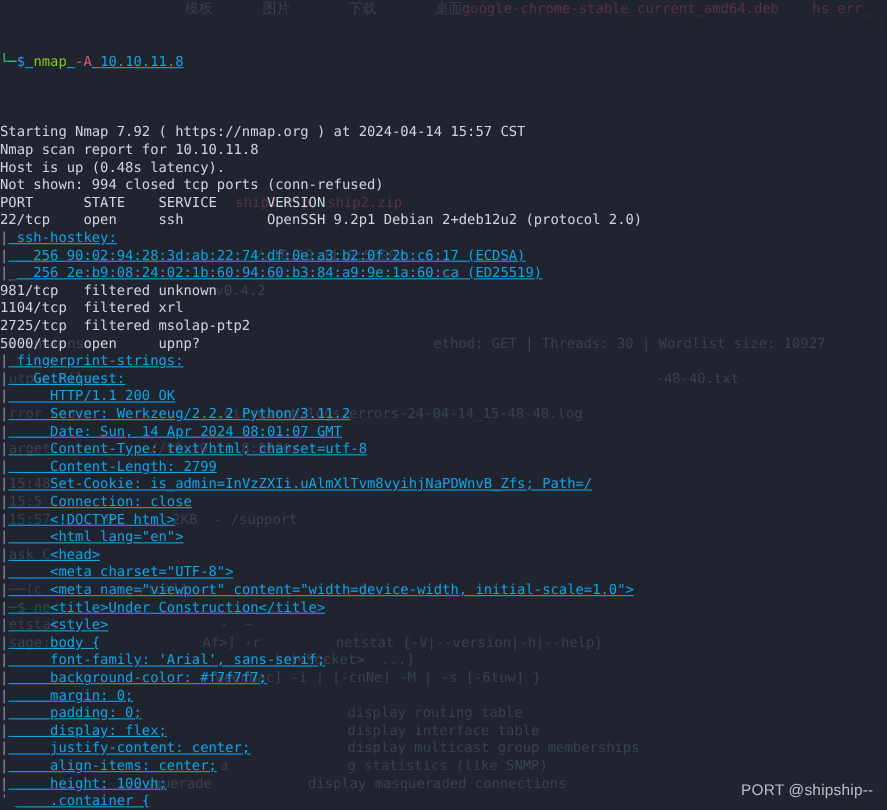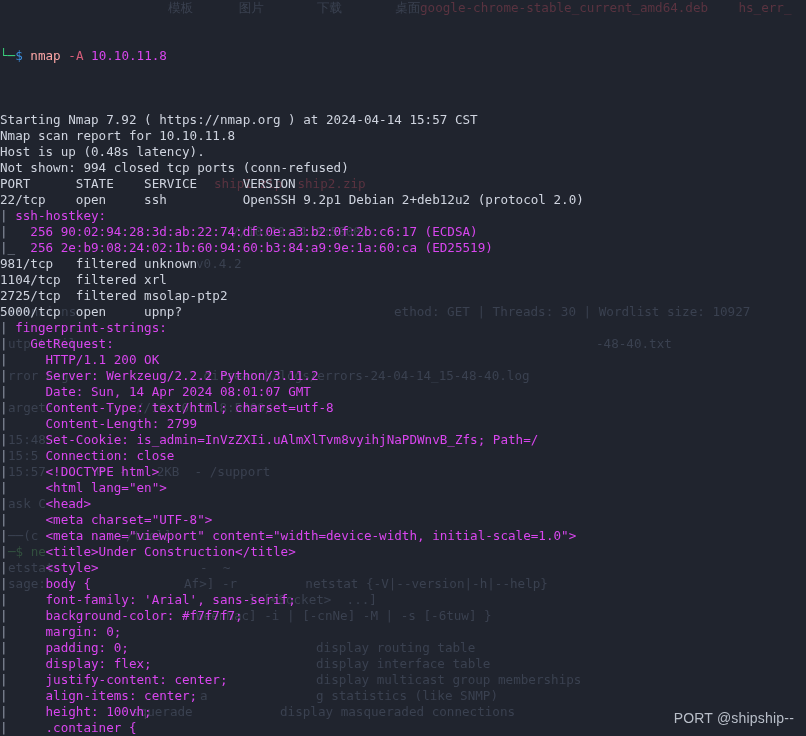--- a/index.html
+++ b/index.html
@@ -10,20 +10,21 @@
   #terminal {
     position: relative;
     width: 806px;
     height: 736px;
     background: #20242e;
     overflow: hidden;
     font-family: "DejaVu Sans Mono", "Liberation Mono", monospace;
     font-size: 12.6px;
     line-height: 16px;
     letter-spacing: 0px;
+    border-radius: 24px;
   }
 
   
   #ghost-layer {
     position: absolute;
     top: 0; left: 0;
     width: 806px;
     height: 736px;
     z-index: 1;
     pointer-events: none;
@@ -48,24 +49,24 @@
     top: 0; left: 0;
     width: 806px;
     z-index: 2;
     white-space: pre;
   }
   .line {
     height: 16px;
     white-space: pre;
     color: #cfd4df;
   }
-  .c-white   { color: #d946ef; }
+  .c-white   { color: #0ea5e9; text-decoration: underline; }
   .c-prompt  { color: #3ad07d; }
   .c-dollar  { color: #3b8fe0; }
-  .c-cmd     { color: #fca5a5; }
+  .c-cmd     { color: #84cc16; }
   .c-arg     { color: #d65d7a; }
   .c-pipe    { color: #8f96a6; }
 
   
   #watermark {
     position: absolute;
     right: 12px;
     top: 710px;
     z-index: 3;
     color: #b9bfc9;

